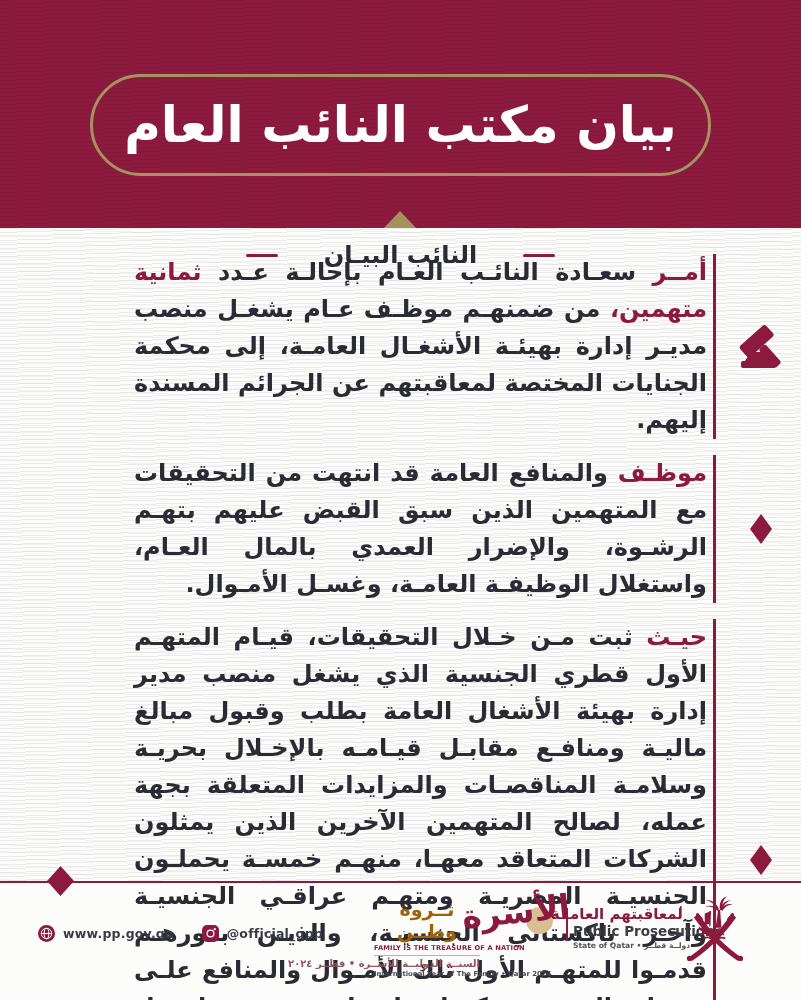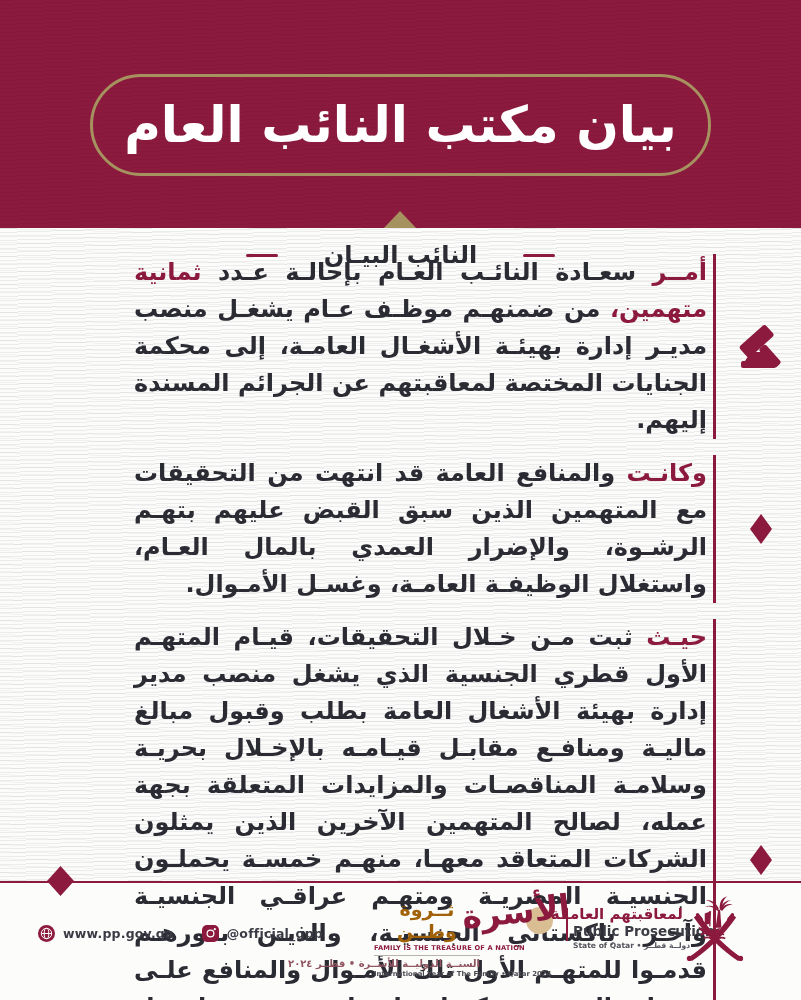--- a/index.html
+++ b/index.html
@@ -138,21 +138,21 @@
         </div>
         <p class="para-text"><span class="hl">أمــر </span><span>سعـادة النائـب العـام بإحالـة عـدد </span><span class="hl">ثمانية متهمين،</span><span> من ضمنهـم موظـف عـام يشغـل منصب مديـر إدارة بهيئـة الأشغـال العامـة، إلى محكمة الجنايات المختصة لمعاقبتهم عن الجرائم المسندة إليهم.</span></p>
       </article>
 
       <article class="para">
         <div class="marker-col">
           <svg class="marker-icon marker-diamond" viewBox="0 0 22 30">
             <polygon points="11,0 22,15 11,30 0,15" fill="#8C1A3E"></polygon>
           </svg>
         </div>
-        <p class="para-text"><span class="hl">وكانـت </span><span>والمنافع العامة قد انتهت من التحقيقات مع المتهمين الذين سبق القبض عليهم بتهـم الرشـوة، والإضرار العمدي بالمال العـام، واستغلال الوظيفـة العامـة، وغسـل الأمـوال.</span></p>
+        <p class="para-text"><span class="hl">موظـف </span><span>والمنافع العامة قد انتهت من التحقيقات مع المتهمين الذين سبق القبض عليهم بتهـم الرشـوة، والإضرار العمدي بالمال العـام، واستغلال الوظيفـة العامـة، وغسـل الأمـوال.</span></p>
       </article>
 
       <article class="para">
         <div class="marker-col">
           <svg class="marker-icon marker-diamond" viewBox="0 0 22 30">
             <polygon points="11,0 22,15 11,30 0,15" fill="#8C1A3E"></polygon>
           </svg>
         </div>
         <p class="para-text"><span class="hl">حيـث </span><span>ثبت مـن خـلال التحقيقات، قيـام المتهـم الأول قطري الجنسية الذي يشغل منصب مدير إدارة بهيئة الأشغال العامة بطلب وقبول مبالغ ماليـة ومنافـع مقابـل قيـامـه بالإخـلال بحريـة وسلامـة المناقصـات والمزايدات المتعلقة بجهة عمله، لصالح المتهمين الآخرين الذين يمثلون الشركات المتعاقد معهـا، منهـم خمسـة يحملـون الجنسيـة المصريـة ومتهـم عراقـي الجنسيـة وآخـر باكستاني الجنسيـة، والذيـن بدورهـم قدمـوا للمتهـم الأول تلك الأمـوال والمنافع علـى سبيـل الرشـوة، كمـا قامـوا بتمويـه وإخفـاء الطبيعـة الحقيقية للأمـوال المتحصلة مـن الجـرائـم المرتكبـة.</span></p>
       </article>

